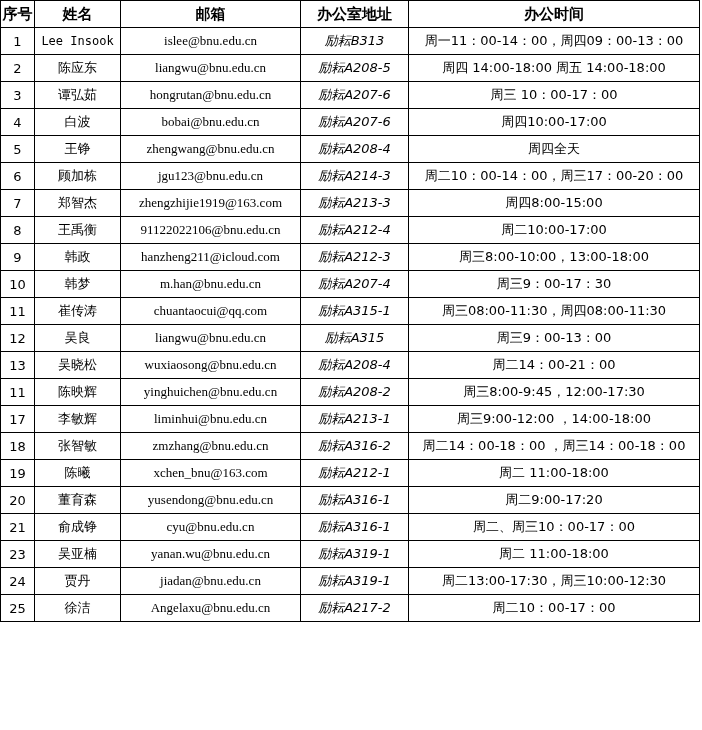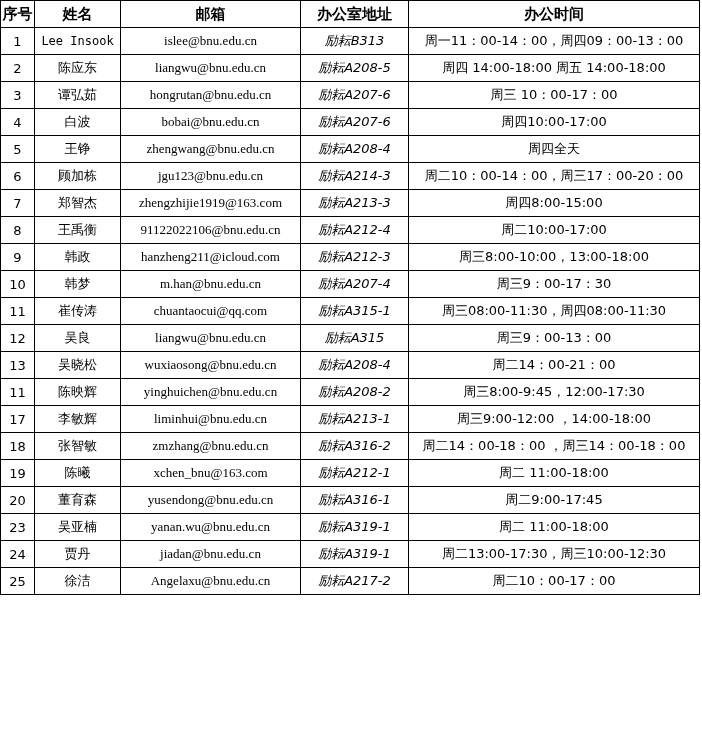--- a/index.html
+++ b/index.html
@@ -216,21 +216,28 @@
           <td class="name">陈曦</td>
           <td class="mail">xchen_bnu@163.com</td>
           <td class="room">励耘A212-1</td>
           <td class="time">周二 11:00-18:00</td>
         </tr>
         <tr>
           <td class="idx">20</td>
           <td class="name">董育森</td>
           <td class="mail">yusendong@bnu.edu.cn</td>
           <td class="room">励耘A316-1</td>
-          <td class="time">周二9:00-17:45</td>
+          <td class="time">周二9:00-17:20</td>
+        </tr>
+        <tr>
+          <td class="idx">21</td>
+          <td class="name">俞成铮</td>
+          <td class="mail">cyu@bnu.edu.cn</td>
+          <td class="room">励耘A316-1</td>
+          <td class="time">周二、周三10：00-17：00</td>
         </tr>
         <tr>
           <td class="idx">23</td>
           <td class="name">吴亚楠</td>
           <td class="mail">yanan.wu@bnu.edu.cn</td>
           <td class="room">励耘A319-1</td>
           <td class="time">周二 11:00-18:00</td>
         </tr>
         <tr>
           <td class="idx">24</td>

